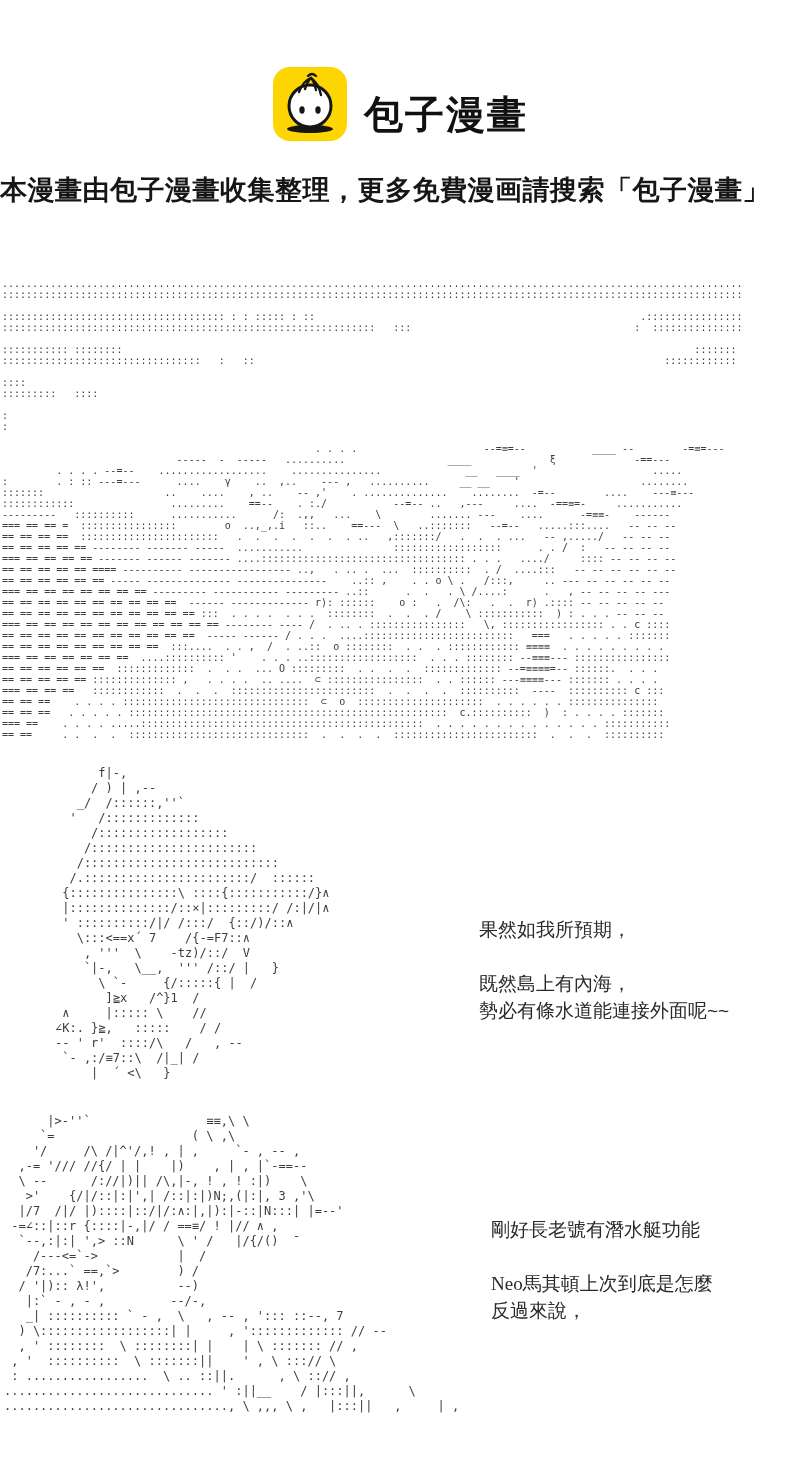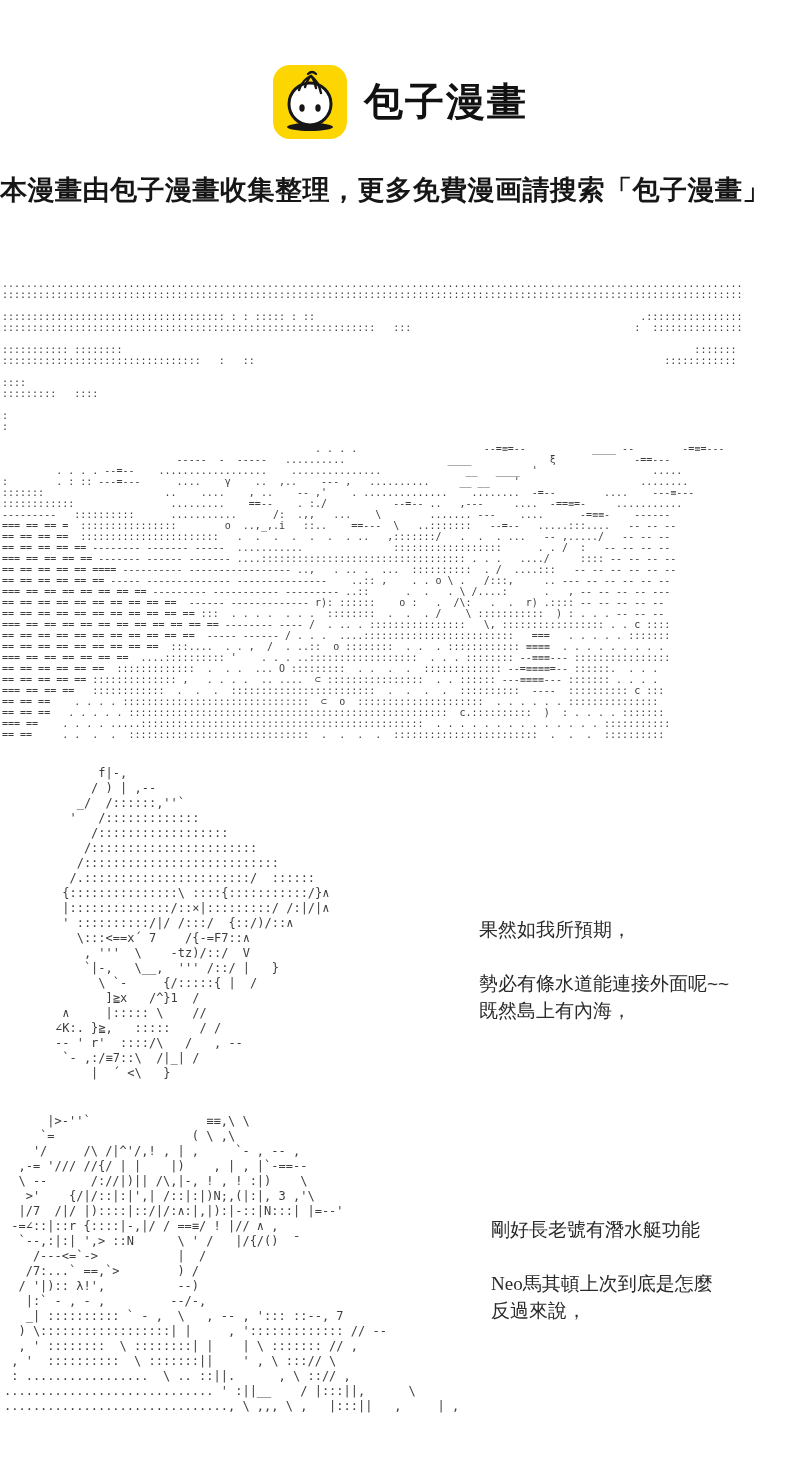--- a/index.html
+++ b/index.html
@@ -3,21 +3,21 @@
 <meta charset="utf-8">
 <style>
   html,body{margin:0;padding:0;}
   body{
     width:800px;height:1482px;position:relative;background:#ffffff;
     font-family:"Liberation Sans", sans-serif;overflow:hidden;
   }
   
   .brand-row{
     position:absolute;top:62px;left:0;width:800px;height:80px;
-    display:flex;align-items:center;justify-content:center;gap:16px;
+    display:flex;align-items:flex-end;justify-content:center;gap:16px;
   }
   .logo-badge{width:76px;height:76px;display:block;}
   .logo-text{
     font-size:39px;font-weight:800;color:#111111;letter-spacing:2px;
     font-family:"Liberation Sans", sans-serif;
   }
   .tagline{
     position:absolute;top:172px;left:0;width:800px;text-align:left;
     font-size:27px;font-weight:700;color:#161616;letter-spacing:0.5px;
   }
@@ -120,22 +120,22 @@
        ]≧x   /^}1  /
  ∧     |::::: \    //
 ∠K:. }≧,   :::::    / /
 -- ' r'  ::::/\   /   , --
  `- ,:/≡7::\  /|_| /
      |  ´ &lt;\   }</pre>
 
 <div class="dialogue" id="dialogue-1">
   <div class="dl">果然如我所預期，</div>
   <div class="dl"></div>
+  <div class="dl">既然島上有內海，</div>
   <div class="dl">勢必有條水道能連接外面呢~~</div>
-  <div class="dl">既然島上有內海，</div>
 </div>
 
 <pre class="aa" id="aa-char2">      |&gt;-''`                ≡≡,\ \
      `=                   ( \ ,\
     '/     /\ /|^'/,! , | ,     `- , -- ,
   ,-= '/// //{/ | |    |)    , | , |`-==--
   \ --      /://|)|| /\,|-, ! , ! :|)    \
    &gt;'    {/|/::|:|',| /::|:|)N;,(|:|, 3 ,'\
   |/7  /|/ |)::::|::/|/:∧:|,|):|-::|N:::| |=--'
  -=∠::|::r {::::|-,|/ / ==≡/ ! |// ∧ ,

